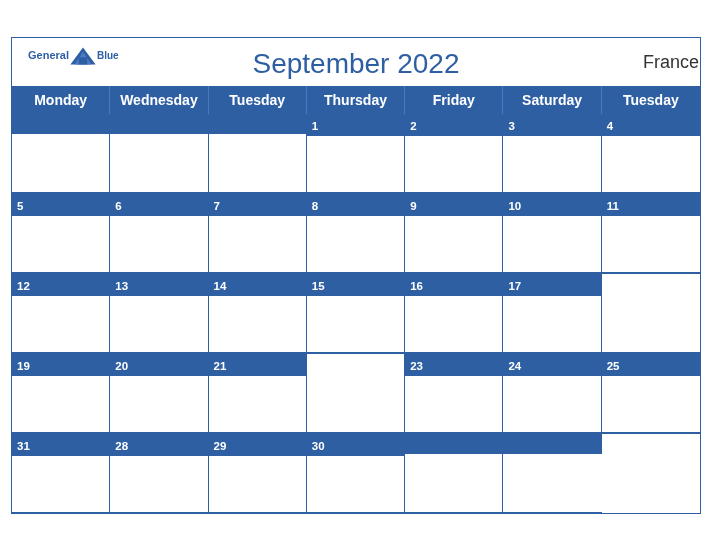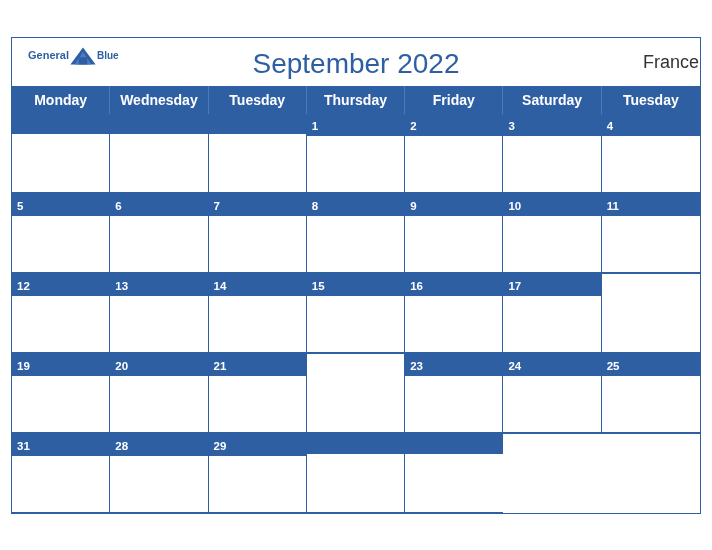--- a/index.html
+++ b/index.html
@@ -282,20 +282,24 @@
         </div>
         <div class="day-cell">
           <div class="day-num-bar"><span>28</span></div>
           <div class="day-body"></div>
         </div>
         <div class="day-cell">
           <div class="day-num-bar"><span>29</span></div>
           <div class="day-body"></div>
         </div>
         <div class="day-cell">
+          <div class="day-num-bar"><span>30</span></div>
+          <div class="day-body"></div>
+        </div>
+        <div class="day-cell">
           <div class="day-num-bar"></div>
           <div class="day-body"></div>
         </div>
         <div class="day-cell">
           <div class="day-num-bar"></div>
           <div class="day-body"></div>
         </div>
       </div>
     </div>
 

